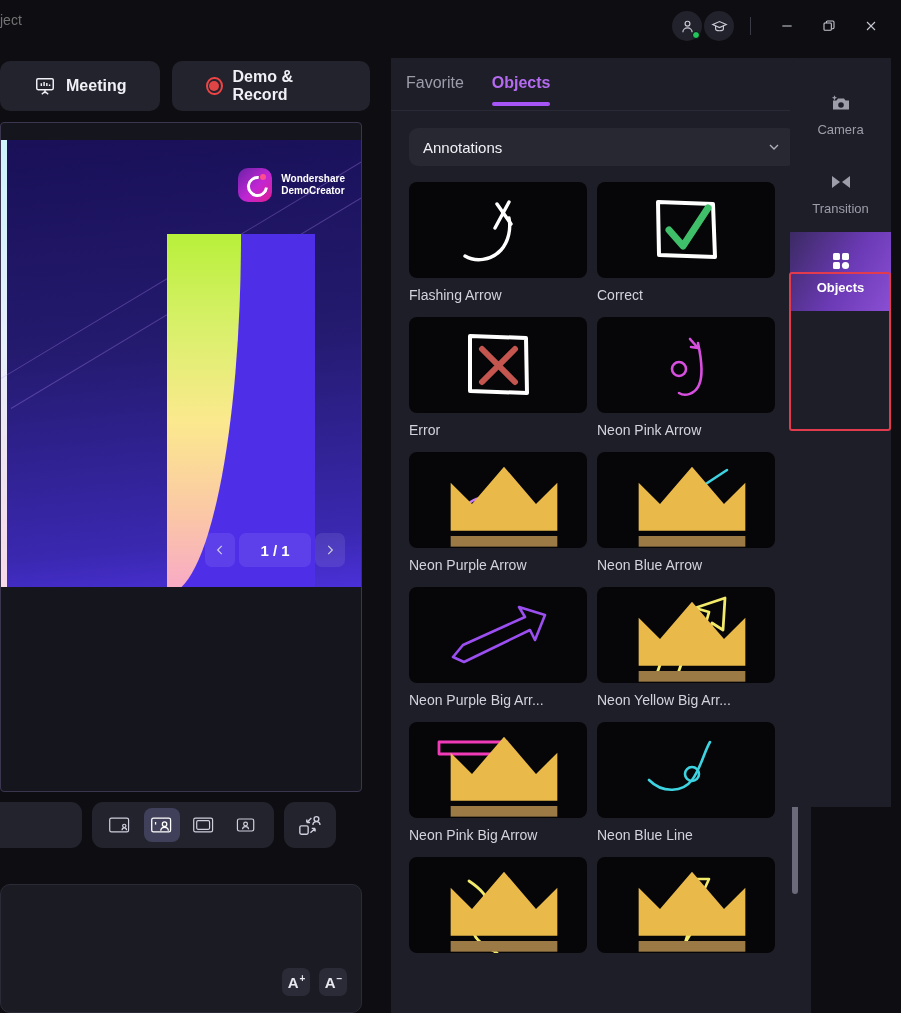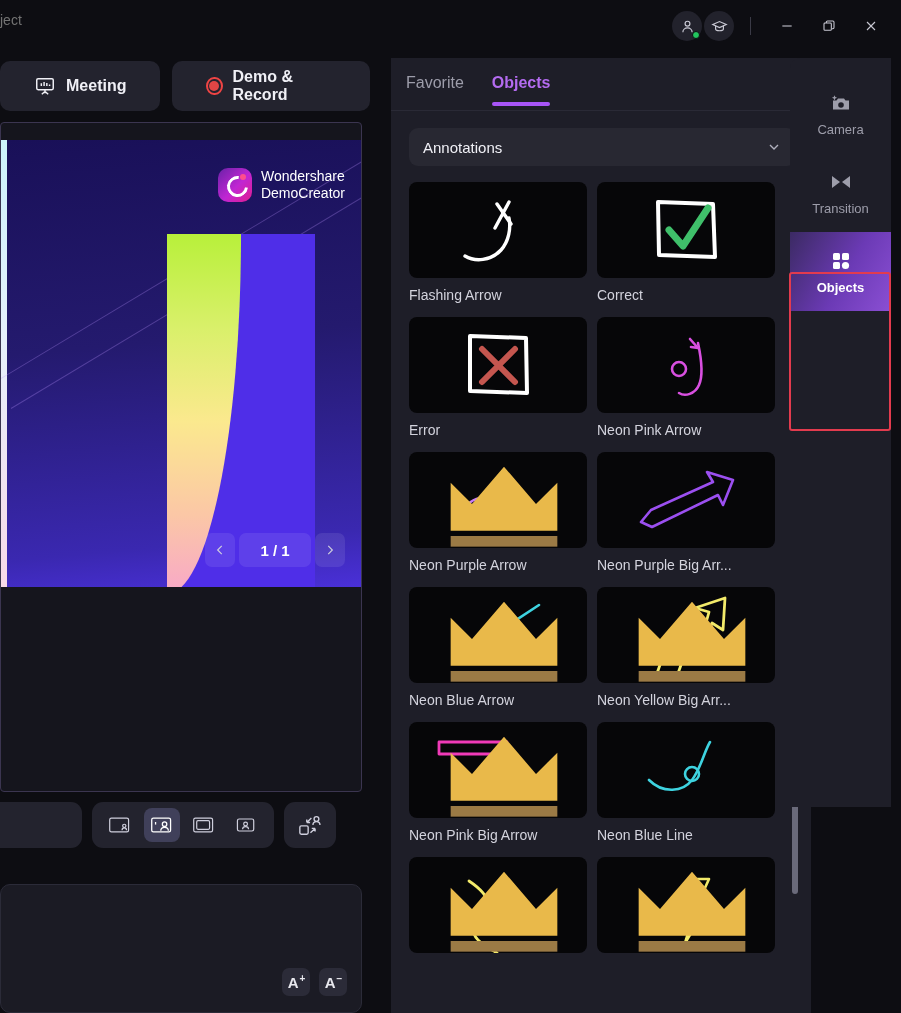--- a/index.html
+++ b/index.html
@@ -102,21 +102,21 @@
   }
   .wm-logo::before {
     content: ""; position: absolute; left: 9px; top: 8px;
     width: 15px; height: 15px; border-radius: 50%;
     border: 3.5px solid #fff; border-right-color: transparent; transform: rotate(-38deg);
   }
   .wm-logo::after {
     content: ""; position: absolute; right: 6px; top: 6px;
     width: 6px; height: 6px; border-radius: 50%; background: #ff4d8d;
   }
-  .wm-txt { font-size: 14px; font-weight: normal; line-height: 1.18; color: #fff; }
+  .wm-txt { font-size: 10px; font-weight: bold; line-height: 1.18; color: #fff; }
 
   .pager {
     position: absolute; right: 18px; bottom: 20px;
     display: flex; align-items: center; gap: 4px; margin-left: 36px;
   }
   .pager-arrow {
     width: 30px; height: 34px; border-radius: 7px; background: rgba(255,255,255,.09);
     display: flex; align-items: center; justify-content: center; cursor: pointer;
   }
   .pager-arrow svg { width: 14px; height: 14px; }
@@ -447,39 +447,39 @@
             <svg viewBox="0 0 178 96" fill="none" stroke="#c77df5" stroke-width="2.6" stroke-linecap="round">
               <path d="M60 66c-4-6 0-14 7-13 6 1 7 9 2 13-5 4-13 1-13-6 0-8 9-14 18-14 10 0 19 4 29-6"></path>
               <path d="M96 33l9 7M105 40l-7 7"></path>
             </svg>
           </div>
           <div class="cell-label">Neon Purple Arrow</div>
         </div>
 
         <div class="cell">
           <div class="thumb">
-            <svg viewBox="0 0 178 96" fill="none" stroke="#9b4ff0" stroke-width="2.6" stroke-linejoin="round">
-              <path d="M44 70l10-12 62-28-6-10 26 8-10 25-5-10-66 32z"></path>
-            </svg>
-          </div>
-          <div class="cell-label">Neon Purple Big Arr...</div>
-        </div>
-
-        <div class="cell">
-          <div class="thumb">
             <svg class="crown" viewBox="0 0 24 18">
               <path d="M2 5l4 4 6-7 6 7 4-4v9H2z" fill="#e9b94a"></path>
                 <rect x="2" y="15" width="20" height="2" fill="#9b7a45"></rect>
             </svg>
             <svg viewBox="0 0 178 96" fill="none" stroke="#3ed3e0" stroke-width="2.6" stroke-linecap="round">
               <path d="M130 18L92 43l-12 9"></path>
               <path d="M73 45c2 10 7 20 13 25M108 48c-10 7-18 14-22 22"></path>
             </svg>
           </div>
           <div class="cell-label">Neon Blue Arrow</div>
+        </div>
+
+        <div class="cell">
+          <div class="thumb">
+            <svg viewBox="0 0 178 96" fill="none" stroke="#9b4ff0" stroke-width="2.6" stroke-linejoin="round">
+              <path d="M44 70l10-12 62-28-6-10 26 8-10 25-5-10-66 32z"></path>
+            </svg>
+          </div>
+          <div class="cell-label">Neon Purple Big Arr...</div>
         </div>
 
         <div class="cell">
           <div class="thumb">
             <svg class="crown" viewBox="0 0 24 18">
               <path d="M2 5l4 4 6-7 6 7 4-4v9H2z" fill="#e9b94a"></path>
                 <rect x="2" y="15" width="20" height="2" fill="#9b7a45"></rect>
             </svg>
             <svg viewBox="0 0 178 96" fill="none" stroke="#f2ea6a" stroke-width="2.8" stroke-linejoin="round">
               <path d="M58 92l12-34 14 8 10-30 13 7 5-18-14-4 30-10-2 32-11-7-12 33-13-8-11 31z"></path>

